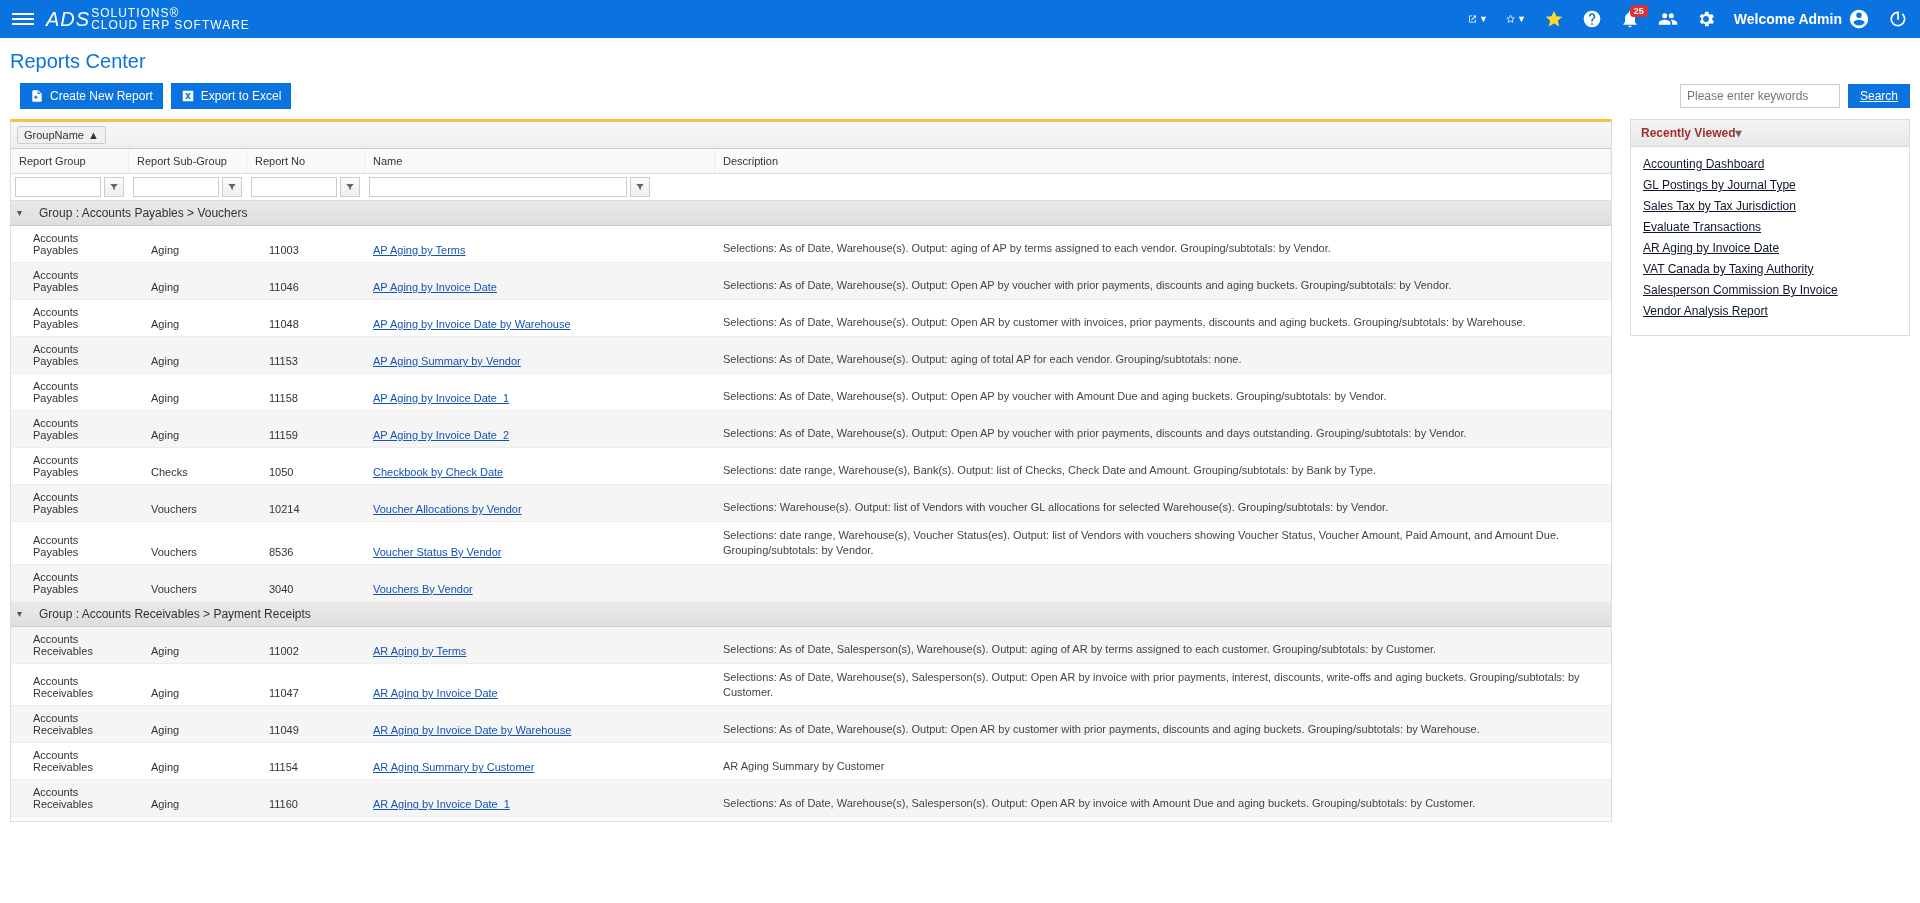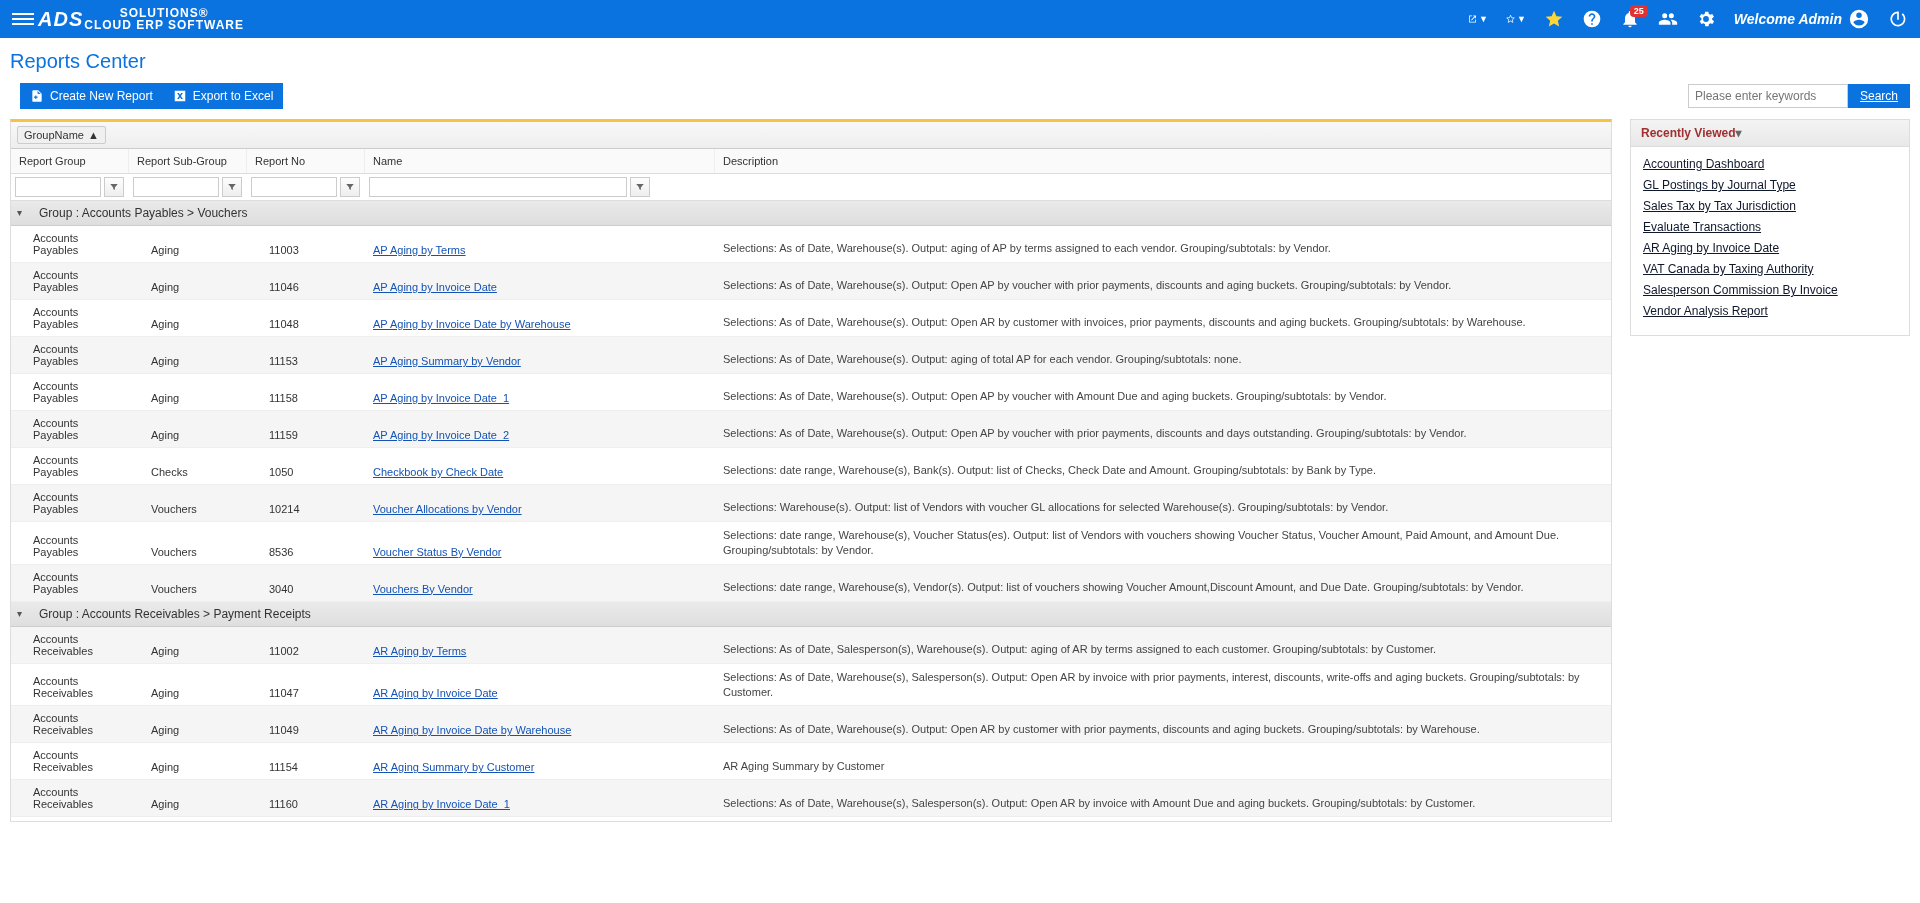--- a/index.html
+++ b/index.html
@@ -2,35 +2,35 @@
 <html><head>
 <meta charset="utf-8">
 <style>
 * { box-sizing: border-box; margin: 0; padding: 0; }
 body { font-family: Arial, Helvetica, sans-serif; font-size: 12px; color: #333; background: #fff; }
 
 
 .topbar { background: #0a73e0; height: 38px; display: flex; align-items: center; padding: 0 12px; color: #fff; }
 .hamburger { width: 22px; cursor: pointer; }
 .hamburger div { height: 2px; background: #fff; margin: 3px 0; }
-.logo { display: flex; align-items: center; margin-left: 4px; font-weight: bold; letter-spacing: 1px; text-align: center; }
+.logo { display: flex; align-items: center; margin-left: 12px; font-weight: normal; letter-spacing: 1px; }
 .logo-main { font-size: 20px; font-style: italic; }
 .logo-sub { font-size: 12px; line-height: 1; margin-left: 1px; }
 .topbar-spacer { flex: 1; }
 .topbar-icons { display: flex; align-items: center; gap: 18px; }
 .top-icon { width: 20px; height: 20px; display: flex; align-items: center; justify-content: center; cursor: pointer; position: relative; }
 .top-icon svg { width: 20px; height: 20px; fill: #fff; }
 .caret { font-size: 9px; margin-left: 2px; }
 .badge { position: absolute; top: -4px; right: -8px; background: #e03232; color: #fff; font-size: 9px; border-radius: 4px; padding: 1px 4px; font-weight: bold; }
-.welcome { display: flex; align-items: center; gap: 6px; font-size: 14px; font-weight: bold; cursor: pointer; font-style: italic; }
+.welcome { display: flex; align-items: center; gap: 6px; font-size: 14px; font-weight: bold; cursor: pointer; }
 .welcome svg { width: 22px; height: 22px; fill: #fff; }
 
 
 .page-title { color: #0a73e0; font-size: 20px; padding: 12px 10px 10px; }
-.actions-row { display: flex; align-items: center; padding: 0 10px 10px 20px; }
+.actions-row { display: flex; align-items: center; padding: 0 10px 10px 20px; gap: 8px; }
 .btn { background: #0a73e0; color: #fff; border: none; padding: 6px 10px; font-size: 12px; cursor: pointer; display: flex; align-items: center; gap: 6px; }
 .btn svg { width: 14px; height: 14px; fill: #fff; }
 .actions-spacer { flex: 1; }
 .search-box { border: 1px solid #ccc; padding: 4px 6px; width: 160px; font-size: 12px; }
 .search-btn { background: #0a73e0; color: #fff; border: none; padding: 5px 12px; font-size: 12px; cursor: pointer; text-decoration: underline; }
 
 
 .content { display: flex; gap: 18px; padding: 0 10px 10px; align-items: flex-start; }
 .grid-wrap { flex: 1; border: 1px solid #ddd; border-top: 3px solid #f7c342; position: relative; }
 .sidebar { width: 280px; border: 1px solid #ddd; }
@@ -274,21 +274,20 @@
           <div class="cell col-sub">Vouchers</div>
           <div class="cell col-no">8536</div>
           <div class="cell col-name"><a class="link">Voucher Status By Vendor</a></div>
           <div class="cell col-desc desc-text">Selections: date range, Warehouse(s), Voucher Status(es). Output: list of Vendors with vouchers showing Voucher Status, Voucher Amount, Paid Amount, and Amount Due. Grouping/subtotals: by Vendor.</div>
         </div>
         <div class="data-row">
           <div class="cell col-group">Accounts Payables</div>
           <div class="cell col-sub">Vouchers</div>
           <div class="cell col-no">3040</div>
           <div class="cell col-name"><a class="link">Vouchers By Vendor</a></div>
-          <div class="cell col-desc desc-text">Selections: date range, Warehouse(s), Vendor(s). Output: list of vouchers showing Voucher Amount,Discount Amount, and Due Date. Grouping/subtotals: by Vendor.</div>
         </div>
         <div class="group-row"><span class="group-caret">▾</span>Group : Accounts Receivables &gt; Payment Receipts</div>
         <div class="data-row">
           <div class="cell col-group">Accounts Receivables</div>
           <div class="cell col-sub">Aging</div>
           <div class="cell col-no">11002</div>
           <div class="cell col-name"><a class="link">AR Aging by Terms</a></div>
           <div class="cell col-desc desc-text">Selections: As of Date, Salesperson(s), Warehouse(s). Output: aging of AR by terms assigned to each customer. Grouping/subtotals: by Customer.</div>
         </div>
         <div class="data-row">

